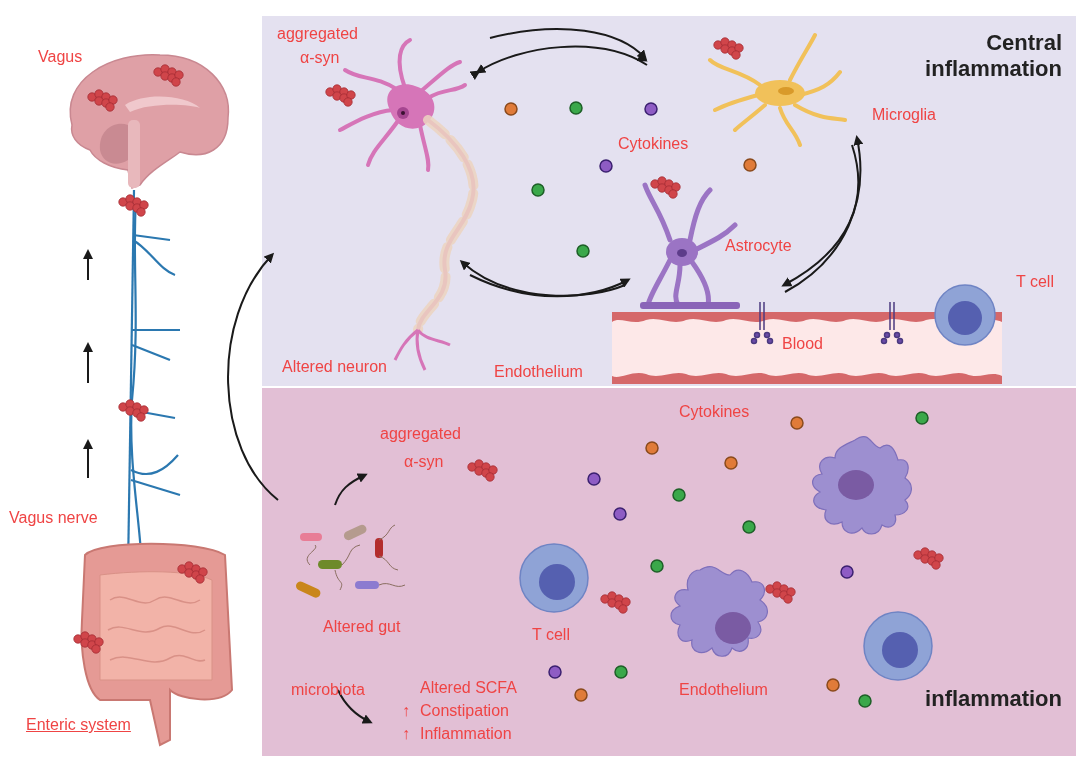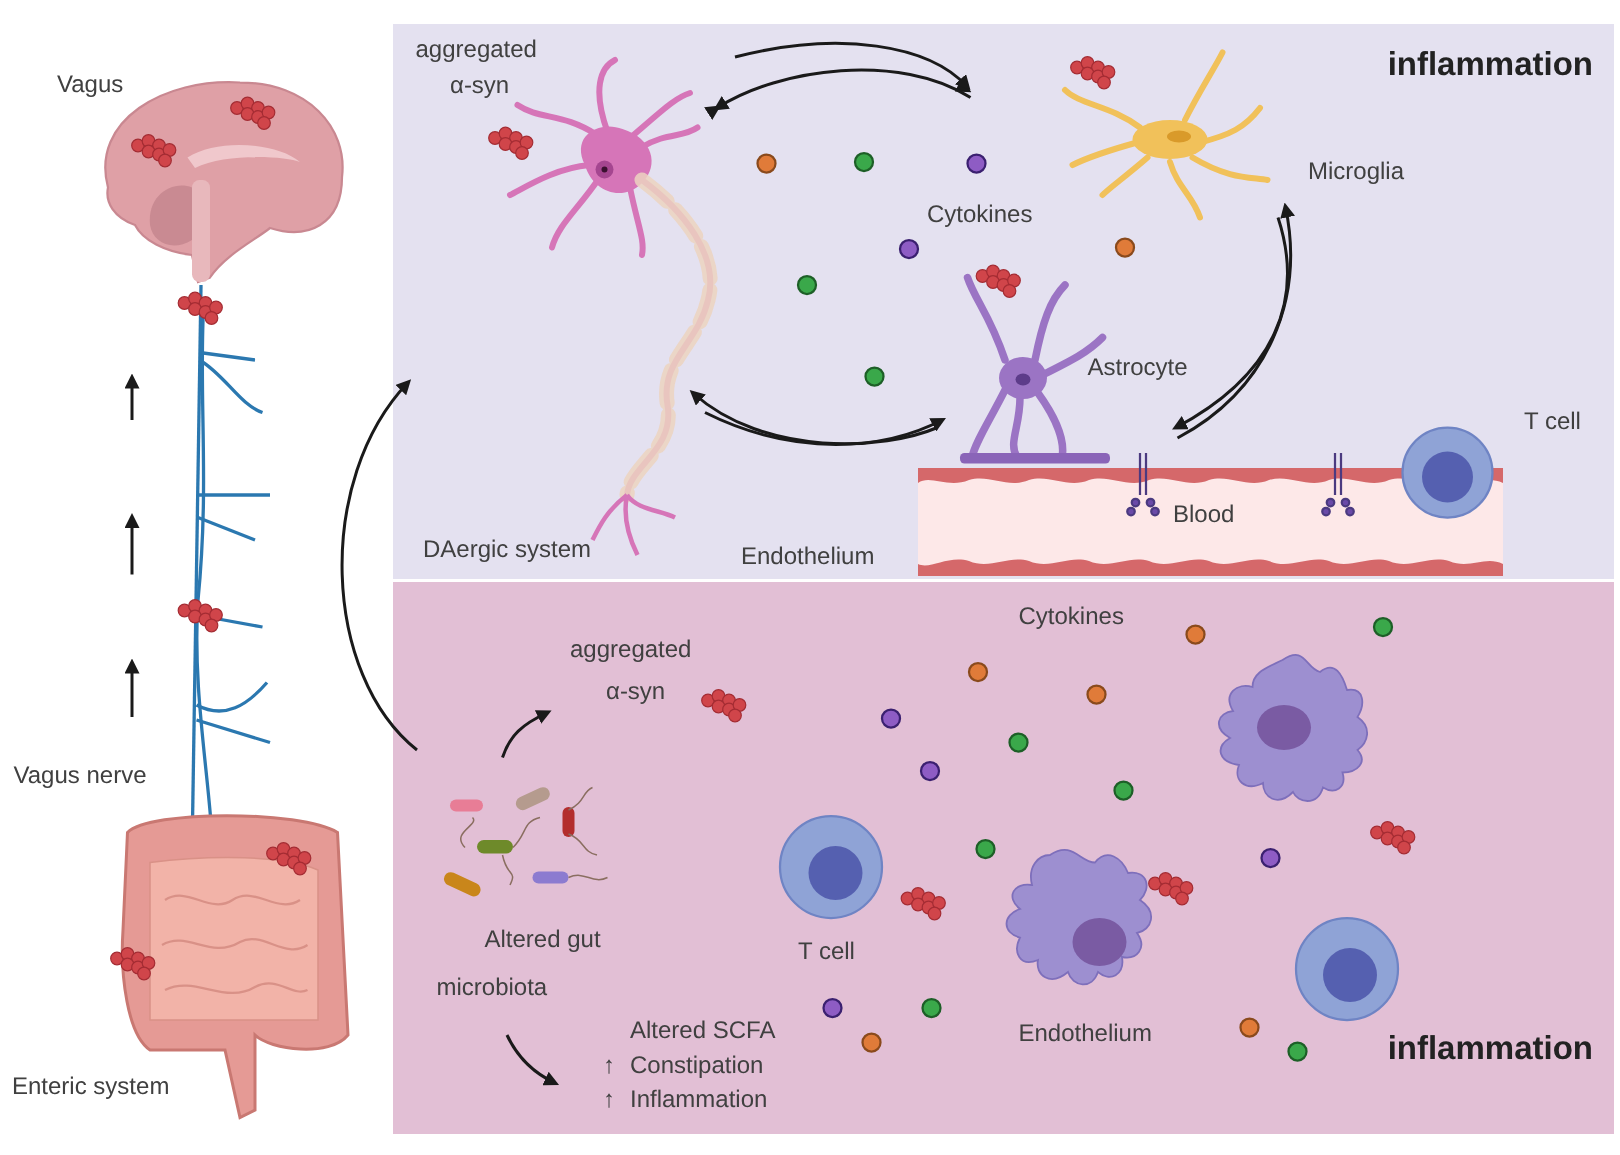--- a/index.html
+++ b/index.html
@@ -1,19 +1,19 @@
 <!DOCTYPE html>
 <html><head>
 <meta charset="utf-8">
 <style>
   html, body { margin:0; padding:0; background:#ffffff; }
   body { width:1080px; height:770px; position:relative; overflow:hidden;
          font-family:"Liberation Sans", "DejaVu Sans", sans-serif; color:#222; }
   svg#fig { position:absolute; left:0; top:0; width:1080px; height:770px; }
-  .lbl { position:absolute; font-size:16px; color:#404040; white-space:nowrap; line-height:1.25; }
+  .lbl { position:absolute; font-size:16px; color:#ef4444; white-space:nowrap; line-height:1.25; }
   .title { position:absolute; font-size:22px; font-weight:bold; color:#222; text-align:right; line-height:1.2; white-space:nowrap; }
   .sym { font-weight:bold; margin-right:4px; }
 </style>
 </head>
 <body>
 
 <svg id="fig" viewBox="0 0 1080 770">
   <defs>
     <marker id="ah" markerWidth="10" markerHeight="10" refX="7" refY="5" orient="auto" markerUnits="userSpaceOnUse">
       <path d="M0,0 L10,5 L0,10 z" fill="#1a1a1a"></path>
@@ -288,40 +288,41 @@
       <circle cx="555" cy="672" r="6" fill="#8e5cc4" stroke="#3b2070" stroke-width="1.5"></circle>
       <circle cx="621" cy="672" r="6" fill="#3aa84a" stroke="#1d5f27" stroke-width="1.5"></circle>
       <circle cx="581" cy="695" r="6" fill="#e07b39" stroke="#8a4a1c" stroke-width="1.5"></circle>
       <circle cx="833" cy="685" r="6" fill="#e07b39" stroke="#8a4a1c" stroke-width="1.5"></circle>
       <circle cx="865" cy="701" r="6" fill="#3aa84a" stroke="#1d5f27" stroke-width="1.5"></circle>
     </g>
 </svg>
 
 <div class="lbl" style="left:38px;top:47px;">Vagus</div>
 <div class="lbl" style="left:9px;top:508px;">Vagus nerve</div>
-<div class="lbl" style="left:8px;top:715px;">Enteric system</div>
+<div class="lbl" style="left:26px;top:715px;text-decoration:underline;">Enteric system</div>
 
 <div class="lbl" style="left:277px;top:24px;">aggregated</div>
 <div class="lbl" style="left:300px;top:48px;">α-syn</div>
 <div class="lbl" style="left:618px;top:134px;">Cytokines</div>
 <div class="lbl" style="left:872px;top:105px;">Microglia</div>
 <div class="lbl" style="left:725px;top:236px;">Astrocyte</div>
 <div class="lbl" style="left:1016px;top:272px;">T cell</div>
 <div class="lbl" style="left:782px;top:334px;">Blood</div>
-<div class="lbl" style="left:282px;top:357px;">DAergic system</div>
+<div class="lbl" style="left:282px;top:357px;">Altered neuron</div>
 <div class="lbl" style="left:494px;top:362px;">Endothelium</div>
 <div class="title" style="right:18px;top:30px;">
+  <div>Central</div>
   <div>inflammation</div>
 </div>
 
 <div class="lbl" style="left:380px;top:424px;">aggregated</div>
 <div class="lbl" style="left:404px;top:452px;">α-syn</div>
 <div class="lbl" style="left:679px;top:402px;">Cytokines</div>
 <div class="lbl" style="left:291px;top:617px;margin-left:32px;">Altered gut</div>
-<div class="lbl" style="left:291px;top:649px;text-align:center;">microbiota</div>
+<div class="lbl" style="left:291px;top:680px;text-align:center;">microbiota</div>
 <div class="lbl" style="left:532px;top:625px;">T cell</div>
 <div class="lbl" style="left:679px;top:680px;">Endothelium</div>
 
 <div style="position:absolute;left:402px;top:678px;">
   <div class="lbl" style="position:relative;"><span class="sym" style="display:inline-block;width:14px;"></span><span>Altered SCFA</span></div>
   <div class="lbl" style="position:relative;margin-top:3px;"><span class="sym" style="display:inline-block;width:14px;">↑</span><span>Constipation</span></div>
   <div class="lbl" style="position:relative;margin-top:3px;"><span class="sym" style="display:inline-block;width:14px;">↑</span><span>Inflammation</span></div>
 </div>
 
 <div class="title" style="right:18px;top:686px;">

